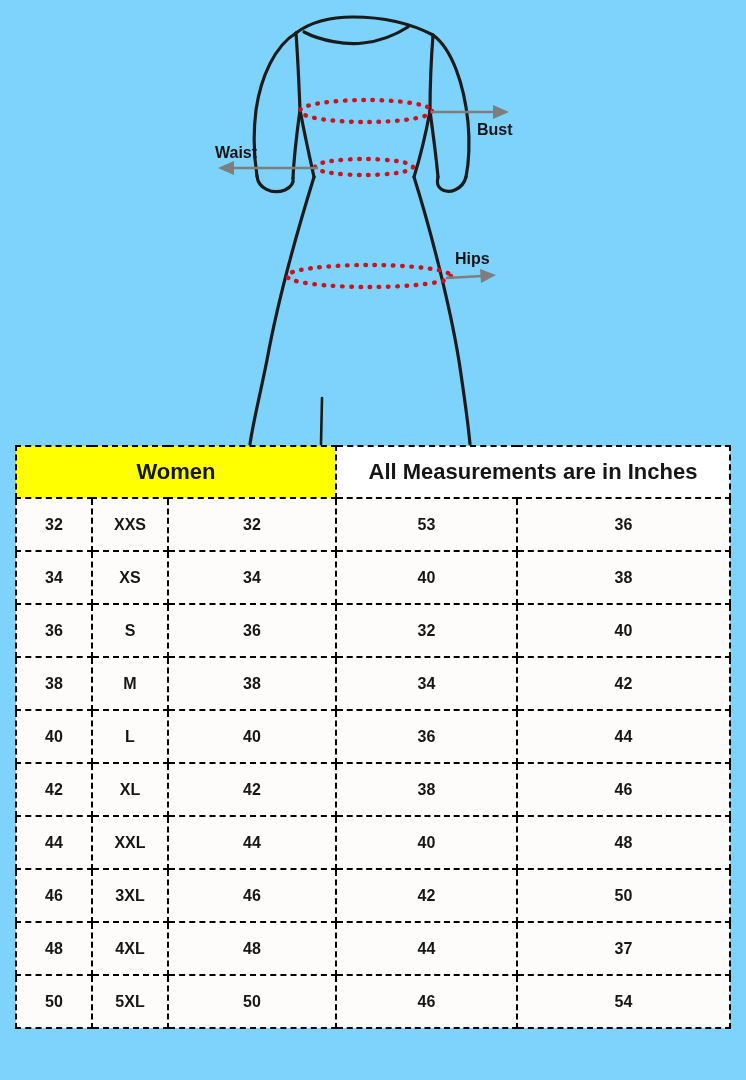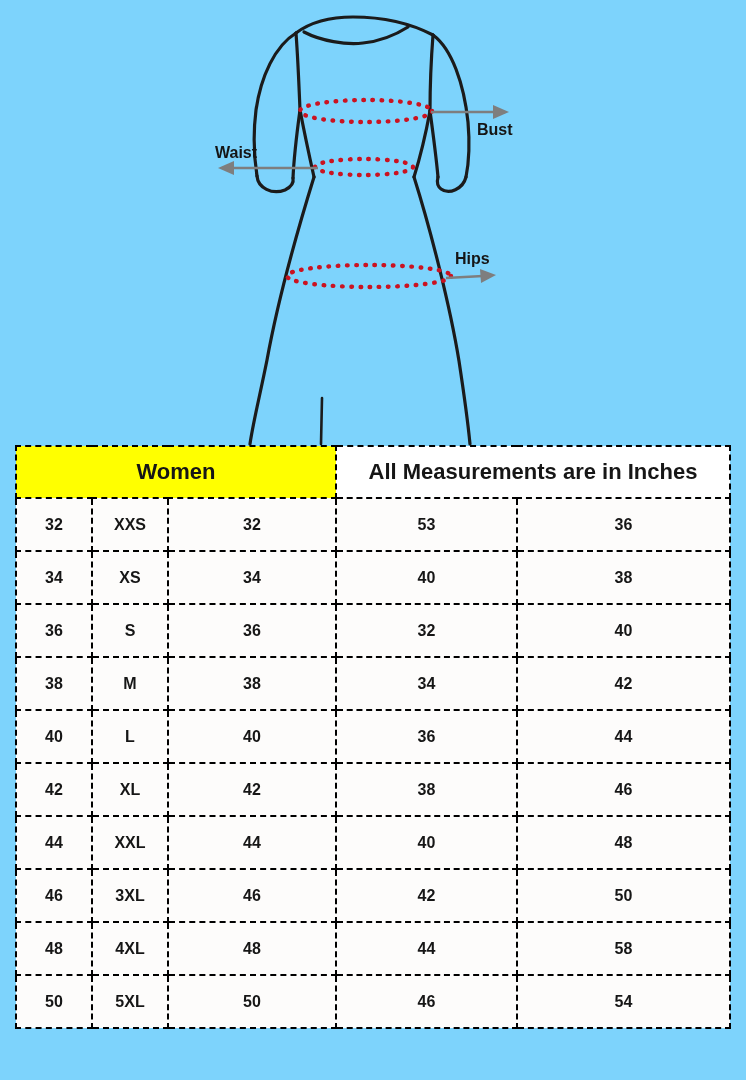--- a/index.html
+++ b/index.html
@@ -174,21 +174,21 @@
           <td>3XL</td>
           <td>46</td>
           <td>42</td>
           <td>50</td>
         </tr>
         <tr>
           <td>48</td>
           <td>4XL</td>
           <td>48</td>
           <td>44</td>
-          <td>58</td>
+          <td>37</td>
         </tr>
         <tr>
           <td>50</td>
           <td>5XL</td>
           <td>50</td>
           <td>46</td>
           <td>54</td>
         </tr>
       </tbody>
   </table>

